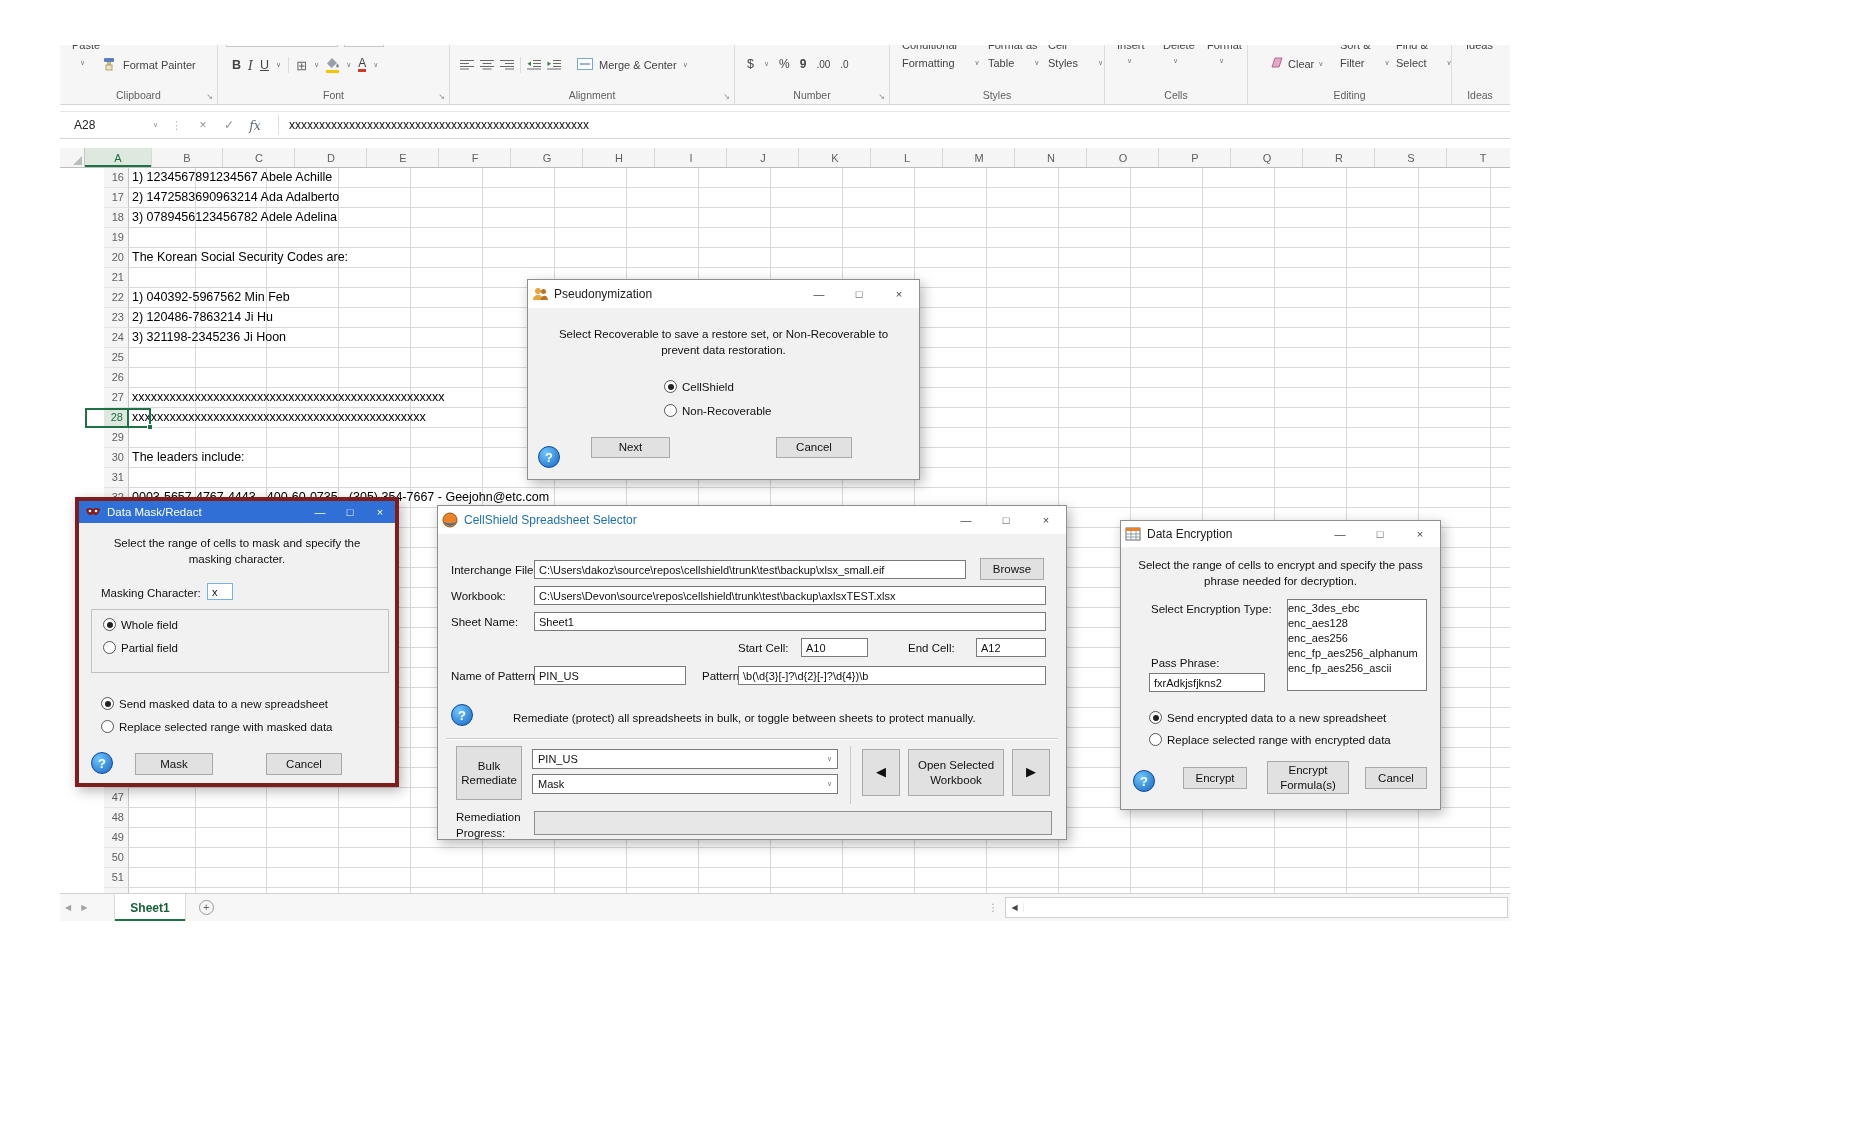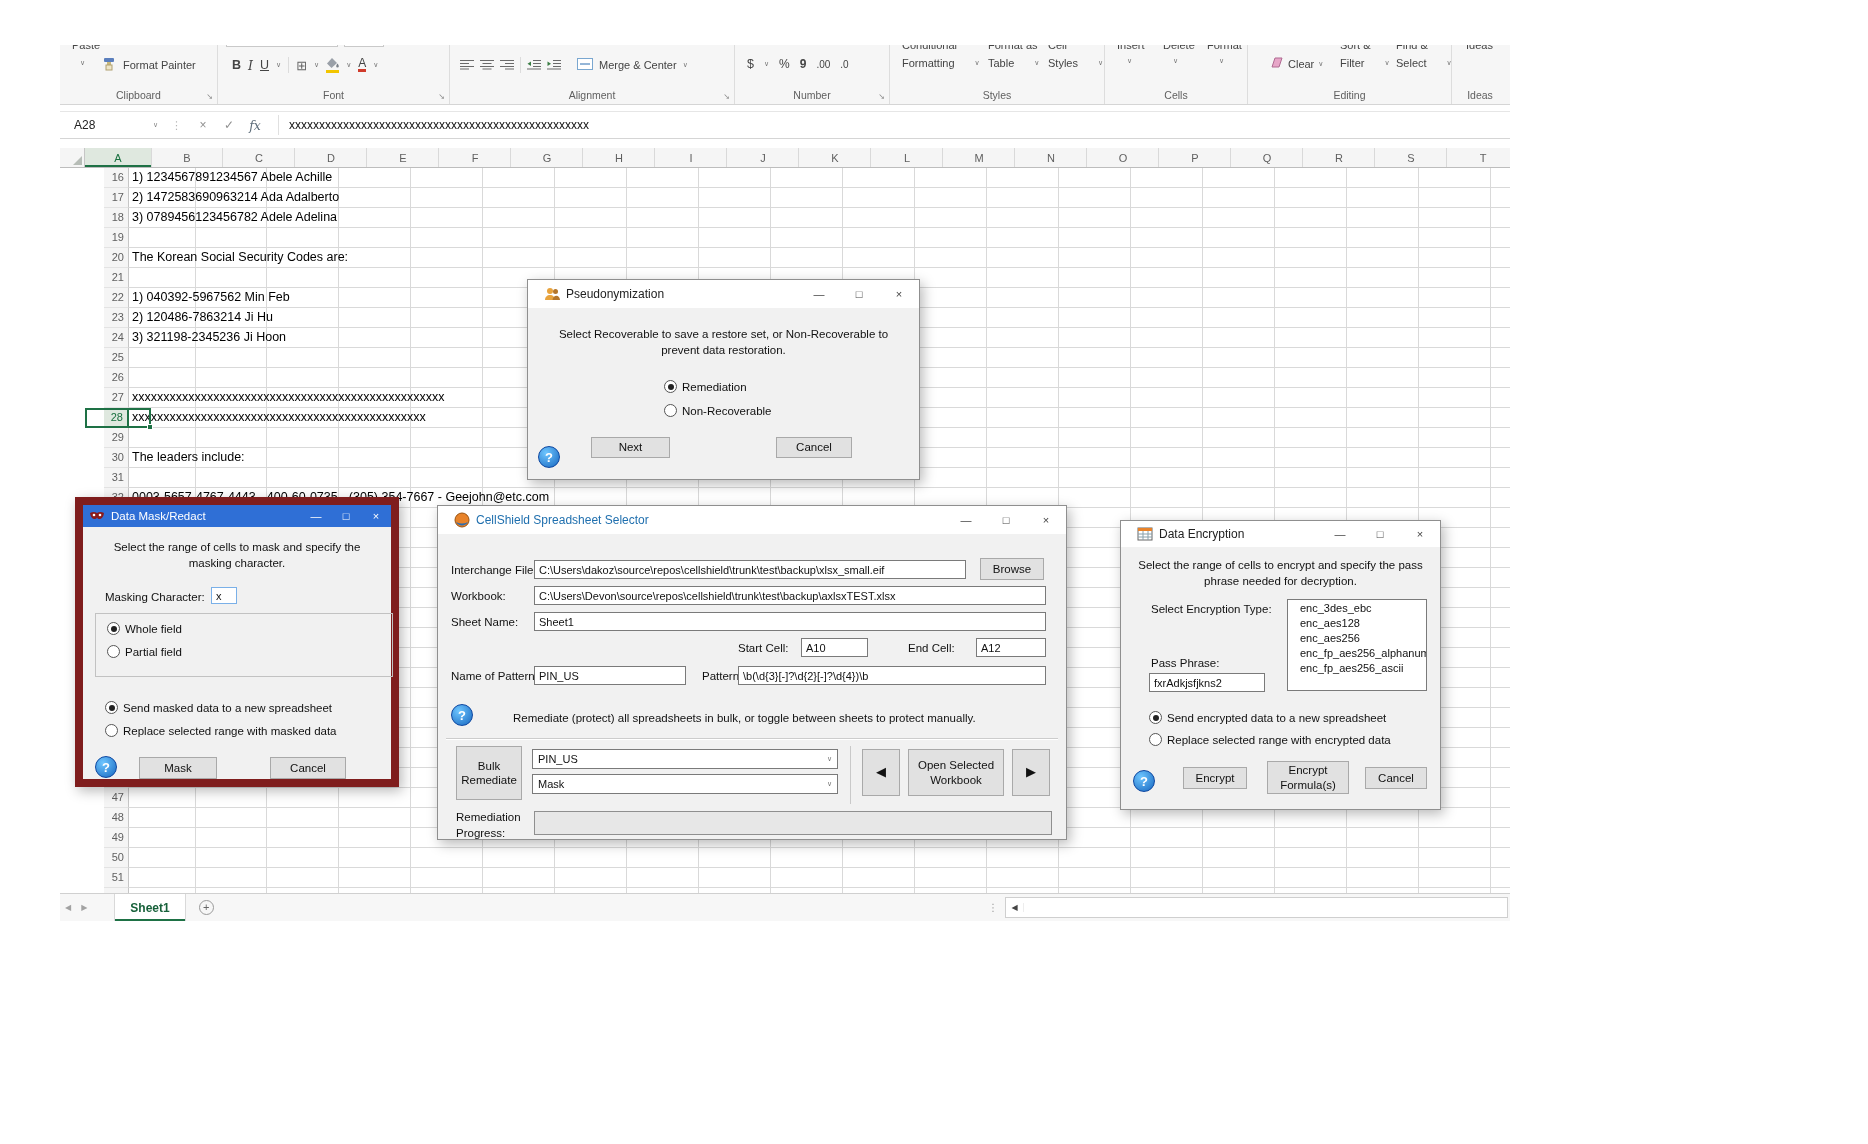--- a/index.html
+++ b/index.html
@@ -69,21 +69,21 @@
   .tab-nav { font-size:8px; color:#a2a2a2; padding:0 5px; }
   .sheet-tab { margin-left:22px; padding:0 15px; height:100%; background:#fff; border-left:1px solid #d9d9d9; border-right:1px solid #d9d9d9; display:flex; align-items:center; font-size:12px; font-weight:bold; color:#17613a; box-shadow:inset 0 -2px 0 #1e7145; }
   .add-sheet { margin-left:13px; width:15px; height:15px; border-radius:50%; border:1px solid #9a9a9a; color:#666; font-size:11px; line-height:12px; text-align:center; }
   .tab-dots { position:absolute; right:512px; color:#9a9a9a; font-size:10px; }
   .hscroll { position:absolute; right:2px; top:3px; width:503px; height:21px; border:1px solid #cfcfcf; background:#fff; display:flex; align-items:center; }
   .hs-arrow { width:18px; text-align:center; font-size:8px; color:#444; border-right:1px solid #ededed; }
   .hs-track { flex:1; height:100%; }
 
   
   .dlg { position:absolute; background:#f1f1f1; border:1px solid #8f8f8f; box-shadow:3px 4px 12px rgba(0,0,0,.28); font-size:11.5px; color:#111; z-index:10; }
-  .tbar { position:absolute; top:0; left:0; right:0; height:28px; background:#fff; display:flex; align-items:center; padding-left:16px; }
+  .tbar { position:absolute; top:0; left:0; right:0; height:28px; background:#fff; display:flex; align-items:center; padding-left:4px; }
   .ticon { width:16px; height:16px; margin-right:6px; flex:none; }
   .ticon svg { width:16px; height:16px; display:block; }
   .ttitle { font-size:12px; color:#222; }
   .ttitle.teal { color:#1f6fae; }
   .tbtns { margin-left:auto; display:flex; height:100%; }
   .tbtn { width:40px; display:flex; align-items:center; justify-content:center; font-size:11px; color:#444; }
   .dmsg { position:absolute; font-size:11.5px; line-height:1.4; color:#111; text-align:center; }
   .dlabel { position:absolute; font-size:11.5px; color:#111; white-space:nowrap; }
   .radio { position:absolute; display:flex; align-items:center; gap:5px; font-size:11.5px; white-space:nowrap; }
   .rdot { width:13px; height:13px; border-radius:50%; border:1px solid #555; background:#fff; flex:none; position:relative; }
@@ -91,24 +91,24 @@
   .btn { position:absolute; background:#e1e1e1; border:1px solid #a9a9a9; display:flex; align-items:center; justify-content:center; text-align:center; font-size:11.5px; color:#111; line-height:1.25; }
   .help { position:absolute; width:22px; height:22px; border-radius:50%; background:radial-gradient(circle at 35% 30%, #6ec6ff, #1767c0); border:1px solid #0d47a1; color:#fff; font-weight:bold; font-size:13px; display:flex; align-items:center; justify-content:center; }
   .tin { position:absolute; height:19px; border:1px solid #7a7a7a; background:#fff; font-size:11px; font-family:"Liberation Sans", sans-serif; padding:0 4px; color:#111; }
   .gbox { position:absolute; border:1px solid #c2c2c2; }
   .combo { position:absolute; height:20px; border:1px solid #7a7a7a; background:#fff; display:flex; align-items:center; padding-left:5px; font-size:11px; }
   .combo .chev { margin-left:auto; margin-right:5px; }
   .pbar { position:absolute; border:1px solid #8f8f8f; background:#e7e7e7; }
   .hsep { position:absolute; height:1px; background:#cccccc; box-shadow:0 1px 0 #fff; }
   .vsep { position:absolute; width:1px; background:#c9c9c9; }
   .lbox { position:absolute; border:1px solid #7a7a7a; background:#fff; font-size:11px; overflow:hidden; padding-top:1px; }
-  .lbox div { padding:0 12px; line-height:15px; white-space:nowrap; }
+  .lbox div { padding:0 0; line-height:15px; white-space:nowrap; }
 
   
-  .dlg-mask { border:8px solid #7f1d1d; }
+  .dlg-mask { border:4px solid #7f1d1d; }
   .tbar-blue { position:absolute; top:0; left:0; right:0; height:22px; background:#2f6fd6; color:#fff; display:flex; align-items:center; padding-left:6px; }
   .tbar-blue .ttitle { color:#fff; font-size:11.5px; }
   .tbar-blue .tbtn { width:30px; color:#fff; }
 </style>
 </head>
 <body>
 
 <div class="win">
 
   <div class="ribbon">
@@ -646,21 +646,21 @@
     <span class="ttitle">Pseudonymization</span>
     <span class="tbtns">
       <span class="tbtn">—</span>
       <span class="tbtn">□</span>
       <span class="tbtn">×</span>
     </span>
   </div>
   <div class="dmsg" style="left:30px; right:30px; top:46px">Select Recoverable to save a restore set, or Non-Recoverable to prevent data restoration.</div>
   <div class="radio on" style="left:136px; top:100px">
     <span class="rdot"></span>
-    <span>Remediation</span>
+    <span>CellShield</span>
   </div>
   <div class="radio" style="left:136px; top:124px">
     <span class="rdot"></span>
     <span>Non-Recoverable</span>
   </div>
   <div class="btn" style="left:63px; top:157px; width:79px; height:21px">Next</div>
   <div class="btn" style="left:248px; top:157px; width:76px; height:21px">Cancel</div>
   <div class="help" style="left:10px; top:166px">?</div>
 </div>
 

